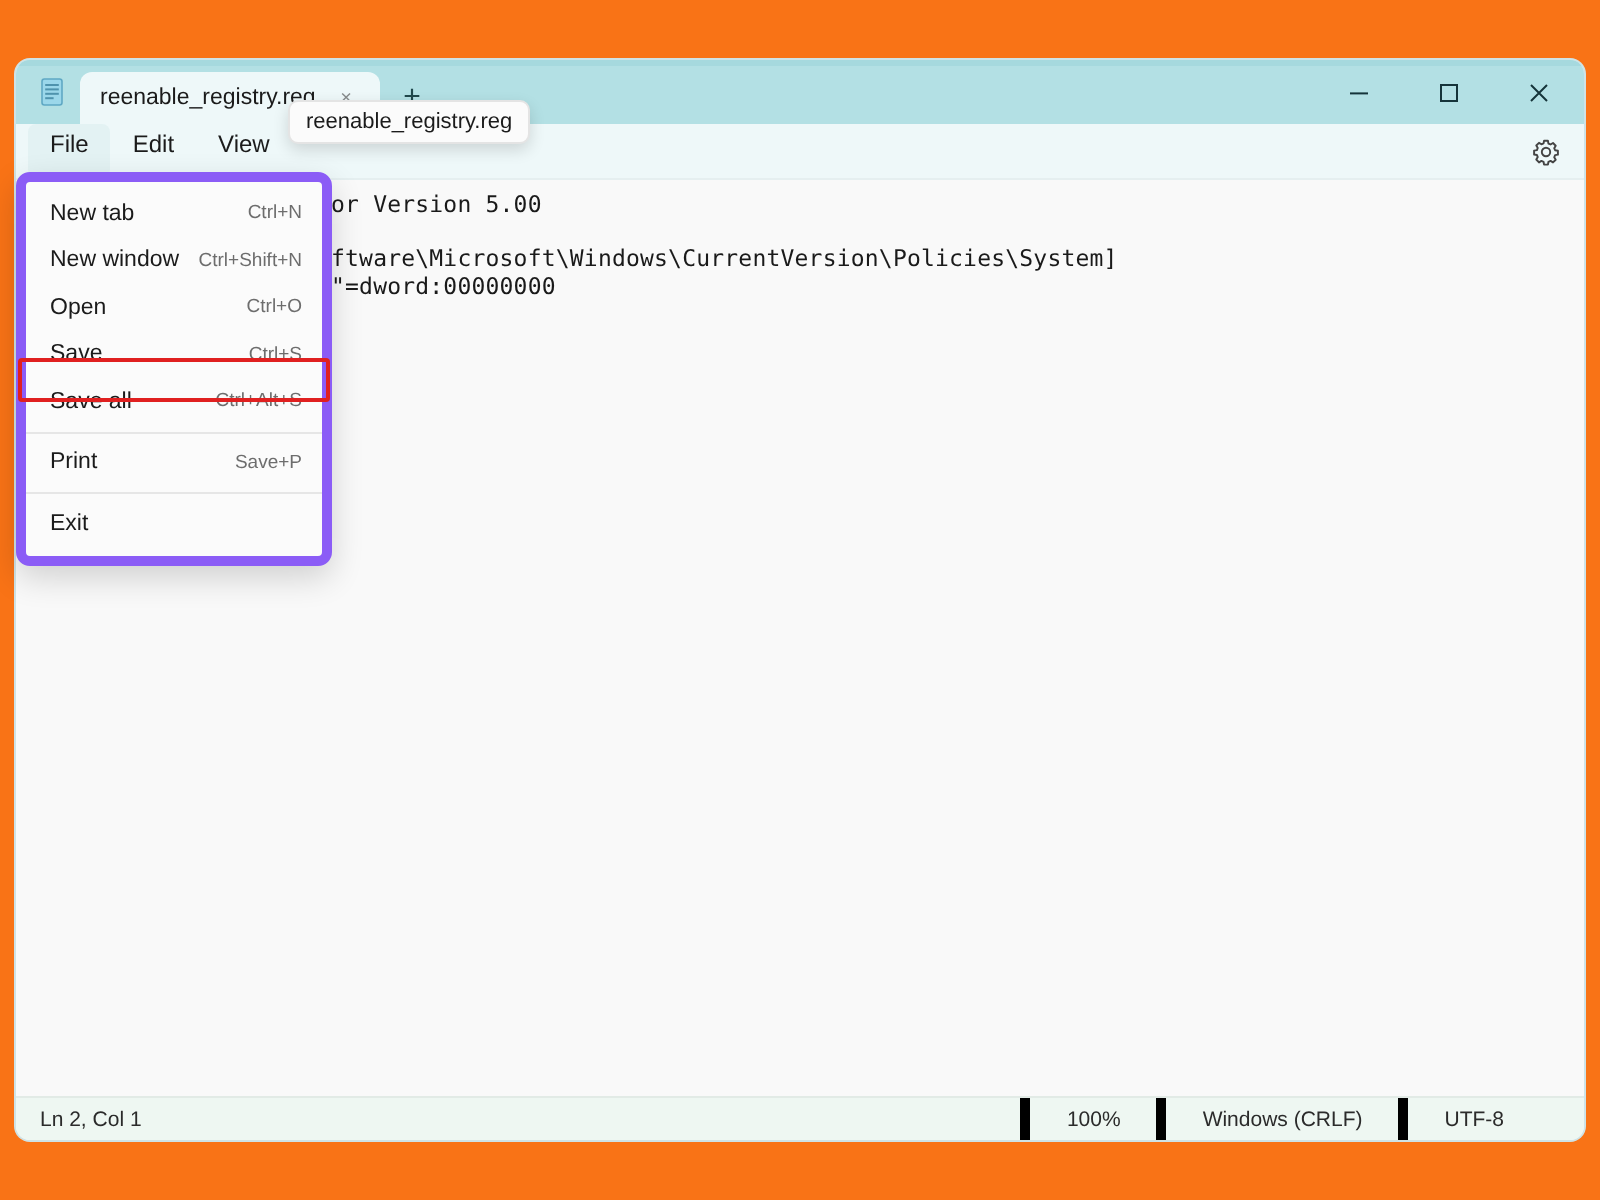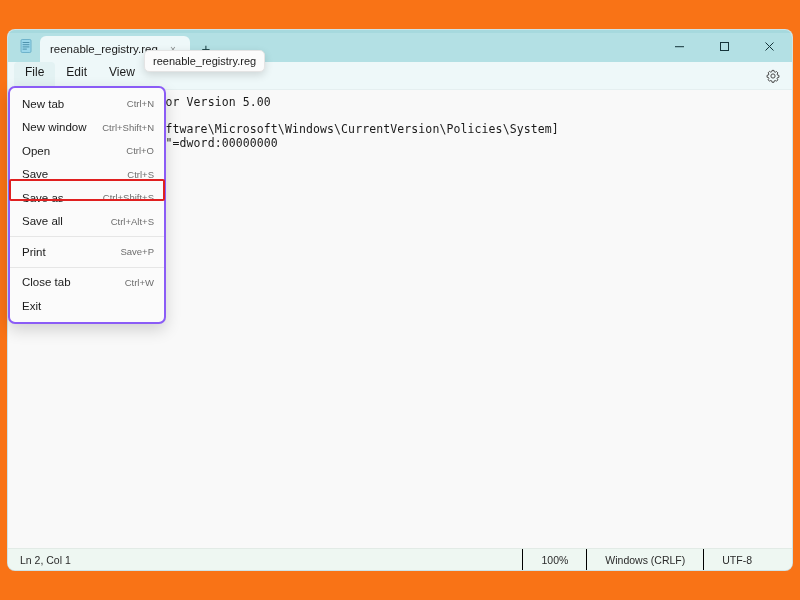--- a/index.html
+++ b/index.html
@@ -187,35 +187,35 @@
     margin-left: auto;
     display: flex;
     height: 100%;
     align-items: center;
   }
   .status-cell {
     height: 100%;
     display: flex;
     align-items: center;
     padding: 0 18px;
-    border-left: 1px solid #000000;
+    border-left: 5px solid #000000;
     white-space: nowrap;
   }
   .status-cell:last-child {
     padding-right: 40px;
   }
 
   
   #file-menu {
     position: absolute;
     left: 8px;
     top: 86px;
     width: 158px;
     background: #fbfbfb;
-    border: 2px solid #8b5cf6;
+    border: 5px solid #8b5cf6;
     border-radius: 7px;
     box-shadow: 0 6px 16px rgba(0,0,0,0.16);
     padding: 4px 0;
     z-index: 50;
     box-sizing: border-box;
   }
   .menu-item {
     height: 23.5px;
     display: flex;
     align-items: center;
@@ -358,42 +358,34 @@
     </div>
     <div class="menu-item">
       <span class="menu-item-label">Open</span>
       <span class="menu-item-accel">Ctrl+O</span>
     </div>
     <div class="menu-item">
       <span class="menu-item-label">Save</span>
       <span class="menu-item-accel">Ctrl+S</span>
     </div>
     <div class="menu-item">
-      <span class="menu-item-label">Save as</span>
-      <span class="menu-item-accel">Ctrl+Shift+S</span>
-    </div>
-    <div class="menu-item">
       <span class="menu-item-label">Save all</span>
       <span class="menu-item-accel">Ctrl+Alt+S</span>
     </div>
 
     <div class="menu-sep"></div>
 
     <div class="menu-item">
       <span class="menu-item-label">Print</span>
       <span class="menu-item-accel">Save+P</span>
     </div>
 
     <div class="menu-sep"></div>
 
     <div class="menu-item">
-      <span class="menu-item-label">Close tab</span>
-      <span class="menu-item-accel">Ctrl+W</span>
-    </div>
-    <div class="menu-item">
       <span class="menu-item-label">Exit</span>
       <span class="menu-item-accel"></span>
     </div>
 
   </div>
 
   <div id="save-as-highlight"></div>
 
   <div id="tooltip">reenable_registry.reg</div>
 

